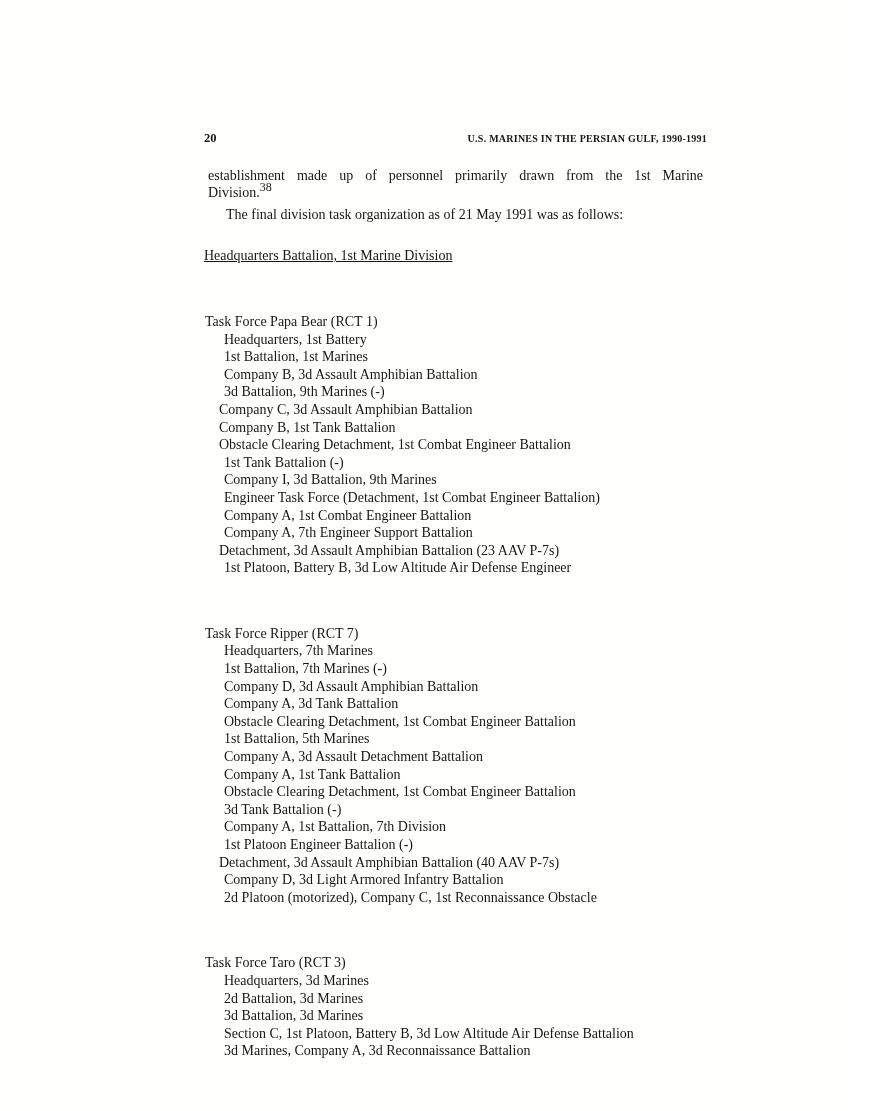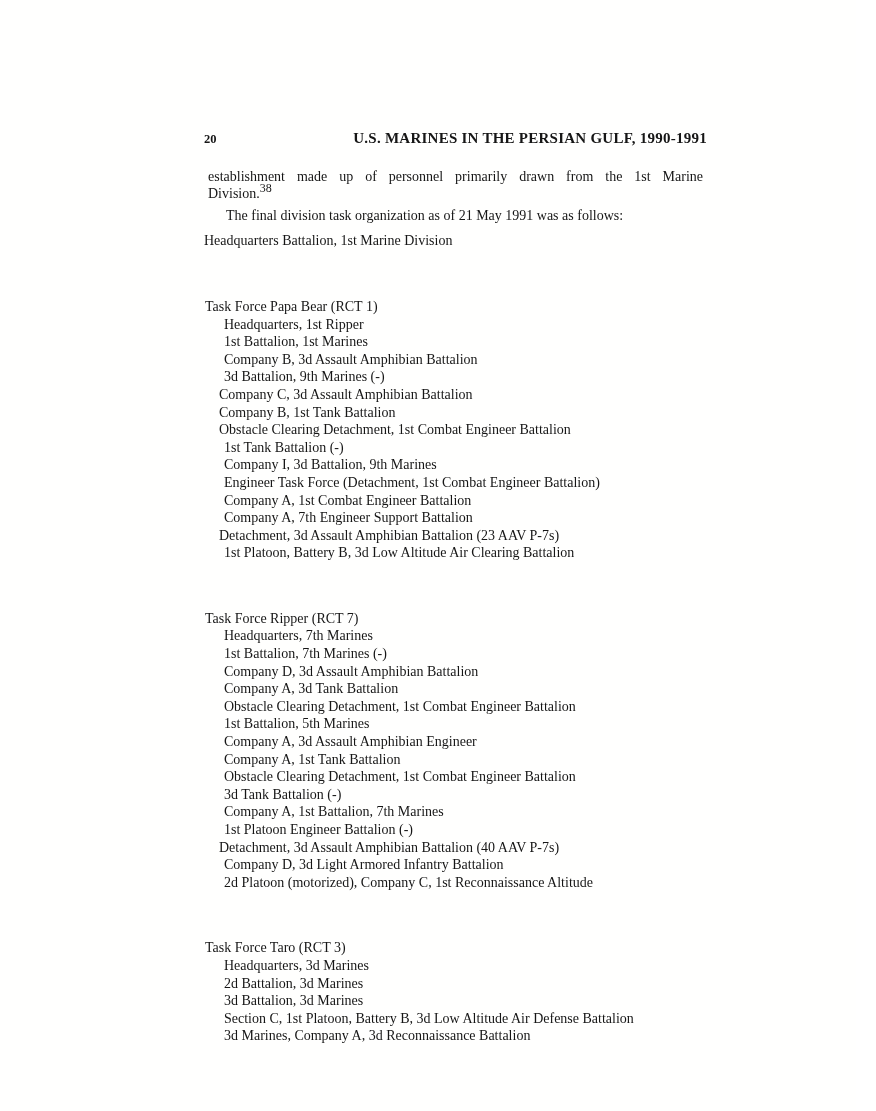--- a/index.html
+++ b/index.html
@@ -28,21 +28,21 @@
     display: flex;
     justify-content: space-between;
     align-items: baseline;
     font-weight: bold;
     margin-bottom: 19px;
   }
   .page-num {
     font-size: 12.5px;
   }
   .header-title {
-    font-size: 15px;
+    font-size: 10px;
     letter-spacing: 0.25px;
   }
   .para {
     margin: 4px;
   }
   .line-justify {
     display: block;
     text-align: justify;
     text-align-last: justify;
     white-space: normal;
@@ -56,21 +56,22 @@
     vertical-align: super;
     letter-spacing: 0;
   }
   .indent-first {
     text-indent: 18px;
   }
   .org-line {
     white-space: nowrap;
   }
   .standalone {
-    margin-top: 8px;
+    margin-top: 24px;
+    text-decoration: underline;
   }
   .tf-section {
     margin-top: 17.6px;
   }
   .tf-title {
     padding-left: 1px;
     margin-top: 48px;
   }
   .ind2 { padding-left: 20px; }
   .ind1 { padding-left: 15px; }
@@ -91,52 +92,52 @@
       <span class="line"><span>Division.</span><sup class="fnref">38</sup></span>
     </p>
 
     <p class="para indent-first">The final division task organization as of 21 May 1991 was as follows:</p>
 
     <div class="org-line standalone">Headquarters Battalion, 1st Marine Division</div>
 
     <div id="task-forces">
         <div class="tf-section">
           <div class="org-line tf-title">Task Force Papa Bear (RCT 1)</div>
-          <div class="org-line ind2">Headquarters, 1st Ripper</div>
+          <div class="org-line ind2">Headquarters, 1st Battery</div>
           <div class="org-line ind2">1st Battalion, 1st Marines</div>
           <div class="org-line ind2">Company B, 3d Assault Amphibian Battalion</div>
           <div class="org-line ind2">3d Battalion, 9th Marines (-)</div>
           <div class="org-line ind1">Company C, 3d Assault Amphibian Battalion</div>
           <div class="org-line ind1">Company B, 1st Tank Battalion</div>
           <div class="org-line ind1">Obstacle Clearing Detachment, 1st Combat Engineer Battalion</div>
           <div class="org-line ind2">1st Tank Battalion (-)</div>
           <div class="org-line ind2">Company I, 3d Battalion, 9th Marines</div>
           <div class="org-line ind2">Engineer Task Force (Detachment, 1st Combat Engineer Battalion)</div>
           <div class="org-line ind2">Company A, 1st Combat Engineer Battalion</div>
           <div class="org-line ind2">Company A, 7th Engineer Support Battalion</div>
           <div class="org-line ind1">Detachment, 3d Assault Amphibian Battalion (23 AAV P-7s)</div>
-          <div class="org-line ind2">1st Platoon, Battery B, 3d Low Altitude Air Clearing Battalion</div>
+          <div class="org-line ind2">1st Platoon, Battery B, 3d Low Altitude Air Defense Engineer</div>
         </div>
         <div class="tf-section">
           <div class="org-line tf-title">Task Force Ripper (RCT 7)</div>
           <div class="org-line ind2">Headquarters, 7th Marines</div>
           <div class="org-line ind2">1st Battalion, 7th Marines (-)</div>
           <div class="org-line ind2">Company D, 3d Assault Amphibian Battalion</div>
           <div class="org-line ind2">Company A, 3d Tank Battalion</div>
           <div class="org-line ind2">Obstacle Clearing Detachment, 1st Combat Engineer Battalion</div>
           <div class="org-line ind2">1st Battalion, 5th Marines</div>
-          <div class="org-line ind2">Company A, 3d Assault Amphibian Engineer</div>
+          <div class="org-line ind2">Company A, 3d Assault Detachment Battalion</div>
           <div class="org-line ind2">Company A, 1st Tank Battalion</div>
           <div class="org-line ind2">Obstacle Clearing Detachment, 1st Combat Engineer Battalion</div>
           <div class="org-line ind2">3d Tank Battalion (-)</div>
-          <div class="org-line ind2">Company A, 1st Battalion, 7th Marines</div>
+          <div class="org-line ind2">Company A, 1st Battalion, 7th Division</div>
           <div class="org-line ind2">1st Platoon Engineer Battalion (-)</div>
           <div class="org-line ind1">Detachment, 3d Assault Amphibian Battalion (40 AAV P-7s)</div>
           <div class="org-line ind2">Company D, 3d Light Armored Infantry Battalion</div>
-          <div class="org-line ind2">2d Platoon (motorized), Company C, 1st Reconnaissance Altitude</div>
+          <div class="org-line ind2">2d Platoon (motorized), Company C, 1st Reconnaissance Obstacle</div>
         </div>
         <div class="tf-section">
           <div class="org-line tf-title">Task Force Taro (RCT 3)</div>
           <div class="org-line ind2">Headquarters, 3d Marines</div>
           <div class="org-line ind2">2d Battalion, 3d Marines</div>
           <div class="org-line ind2">3d Battalion, 3d Marines</div>
           <div class="org-line ind2">Section C, 1st Platoon, Battery B, 3d Low Altitude Air Defense Battalion</div>
           <div class="org-line ind2">3d Marines, Company A, 3d Reconnaissance Battalion</div>
         </div>
       </div>

